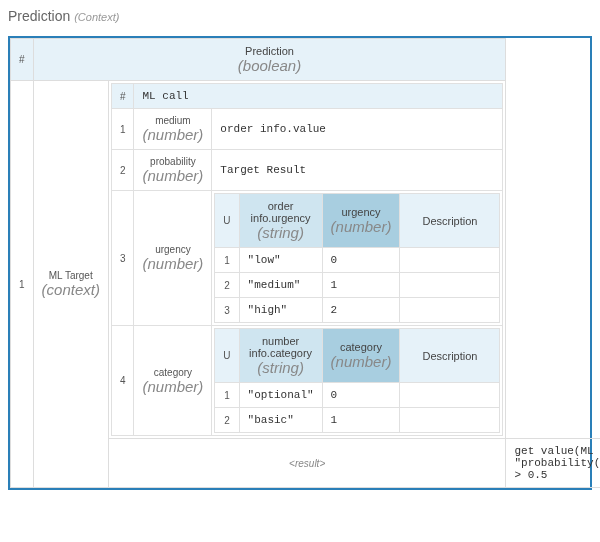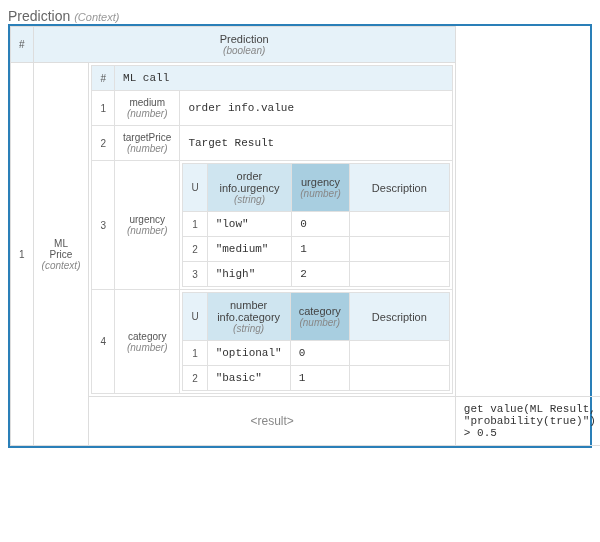--- a/index.html
+++ b/index.html
@@ -7,21 +7,21 @@
     margin: 0;
     padding: 8px;
     font-family: "Segoe UI", Arial, sans-serif;
     font-size: 11px;
     color: #444;
     background: #fff;
   }
   .title {
     font-size: 14px;
     color: #666;
-    margin-bottom: 0;
+    margin-bottom: 12px;
   }
   .title .sub {
     font-size: 11px;
     font-style: italic;
     color: #999;
   }
   .outer {
     border: 2px solid #2a7fb8;
     width: 584px;
   }
@@ -40,42 +40,43 @@
     background: #e6f2f9;
   }
   .hdr-strong {
     background: #cfe5f0;
   }
   .hdr-stronger {
     background: #a8cee0;
   }
   .typ {
     font-style: italic;
-    font-size: 10px;
+    font-size: 15px;
     color: #888;
     display: block;
   }
   .mono {
     font-family: "Consolas", "Courier New", monospace;
     font-size: 11px;
     text-align: left;
     color: #333;
     margin-top: 24px;
   }
   .lbl {
     font-size: 10px;
     color: #555;
   }
   .idx {
     font-size: 10px;
     color: #555;
     width: 20px;
   }
   .result-lbl {
-    font-size: 12px;
+    font-style: italic;
+    font-size: 10px;
     color: #888;
   }
   .inner-wrap {
     padding: 2px;
   }
   table.inner {
     width: 100%;
   }
   table.inner td, table.inner th {
     border: 1px solid #e0e0e0;
@@ -97,21 +98,21 @@
     <th class="idx">#</th>
     <th colspan="2">
       <span>Prediction</span>
       <span class="typ">(boolean)</span>
     </th>
   </tr>
 
   <tr>
     <td class="idx" rowspan="2">1</td>
     <td class="lbl" rowspan="2" style="width:60px">
-      <span>ML Price</span>
+      <span>ML Target</span>
       <span class="typ">(context)</span>
     </td>
     <td class="inner-wrap">
 
       <table class="inner">
         <tbody>
                 <tr class="hdr">
           <th class="idx">#</th>
           <th colspan="2" class="mono" style="text-align:left">ML call</th>
         </tr>
@@ -121,21 +122,21 @@
           <td class="lbl" style="width:70px">
             <span>medium</span>
             <span class="typ">(number)</span>
           </td>
           <td class="mono">order info.value</td>
         </tr>
 
         <tr>
           <td class="idx">2</td>
           <td class="lbl">
-            <span>targetPrice</span>
+            <span>probability</span>
             <span class="typ">(number)</span>
           </td>
           <td class="mono">Target Result</td>
         </tr>
 
         <tr>
           <td class="idx">3</td>
           <td class="lbl">
             <span>urgency</span>
             <span class="typ">(number)</span>

